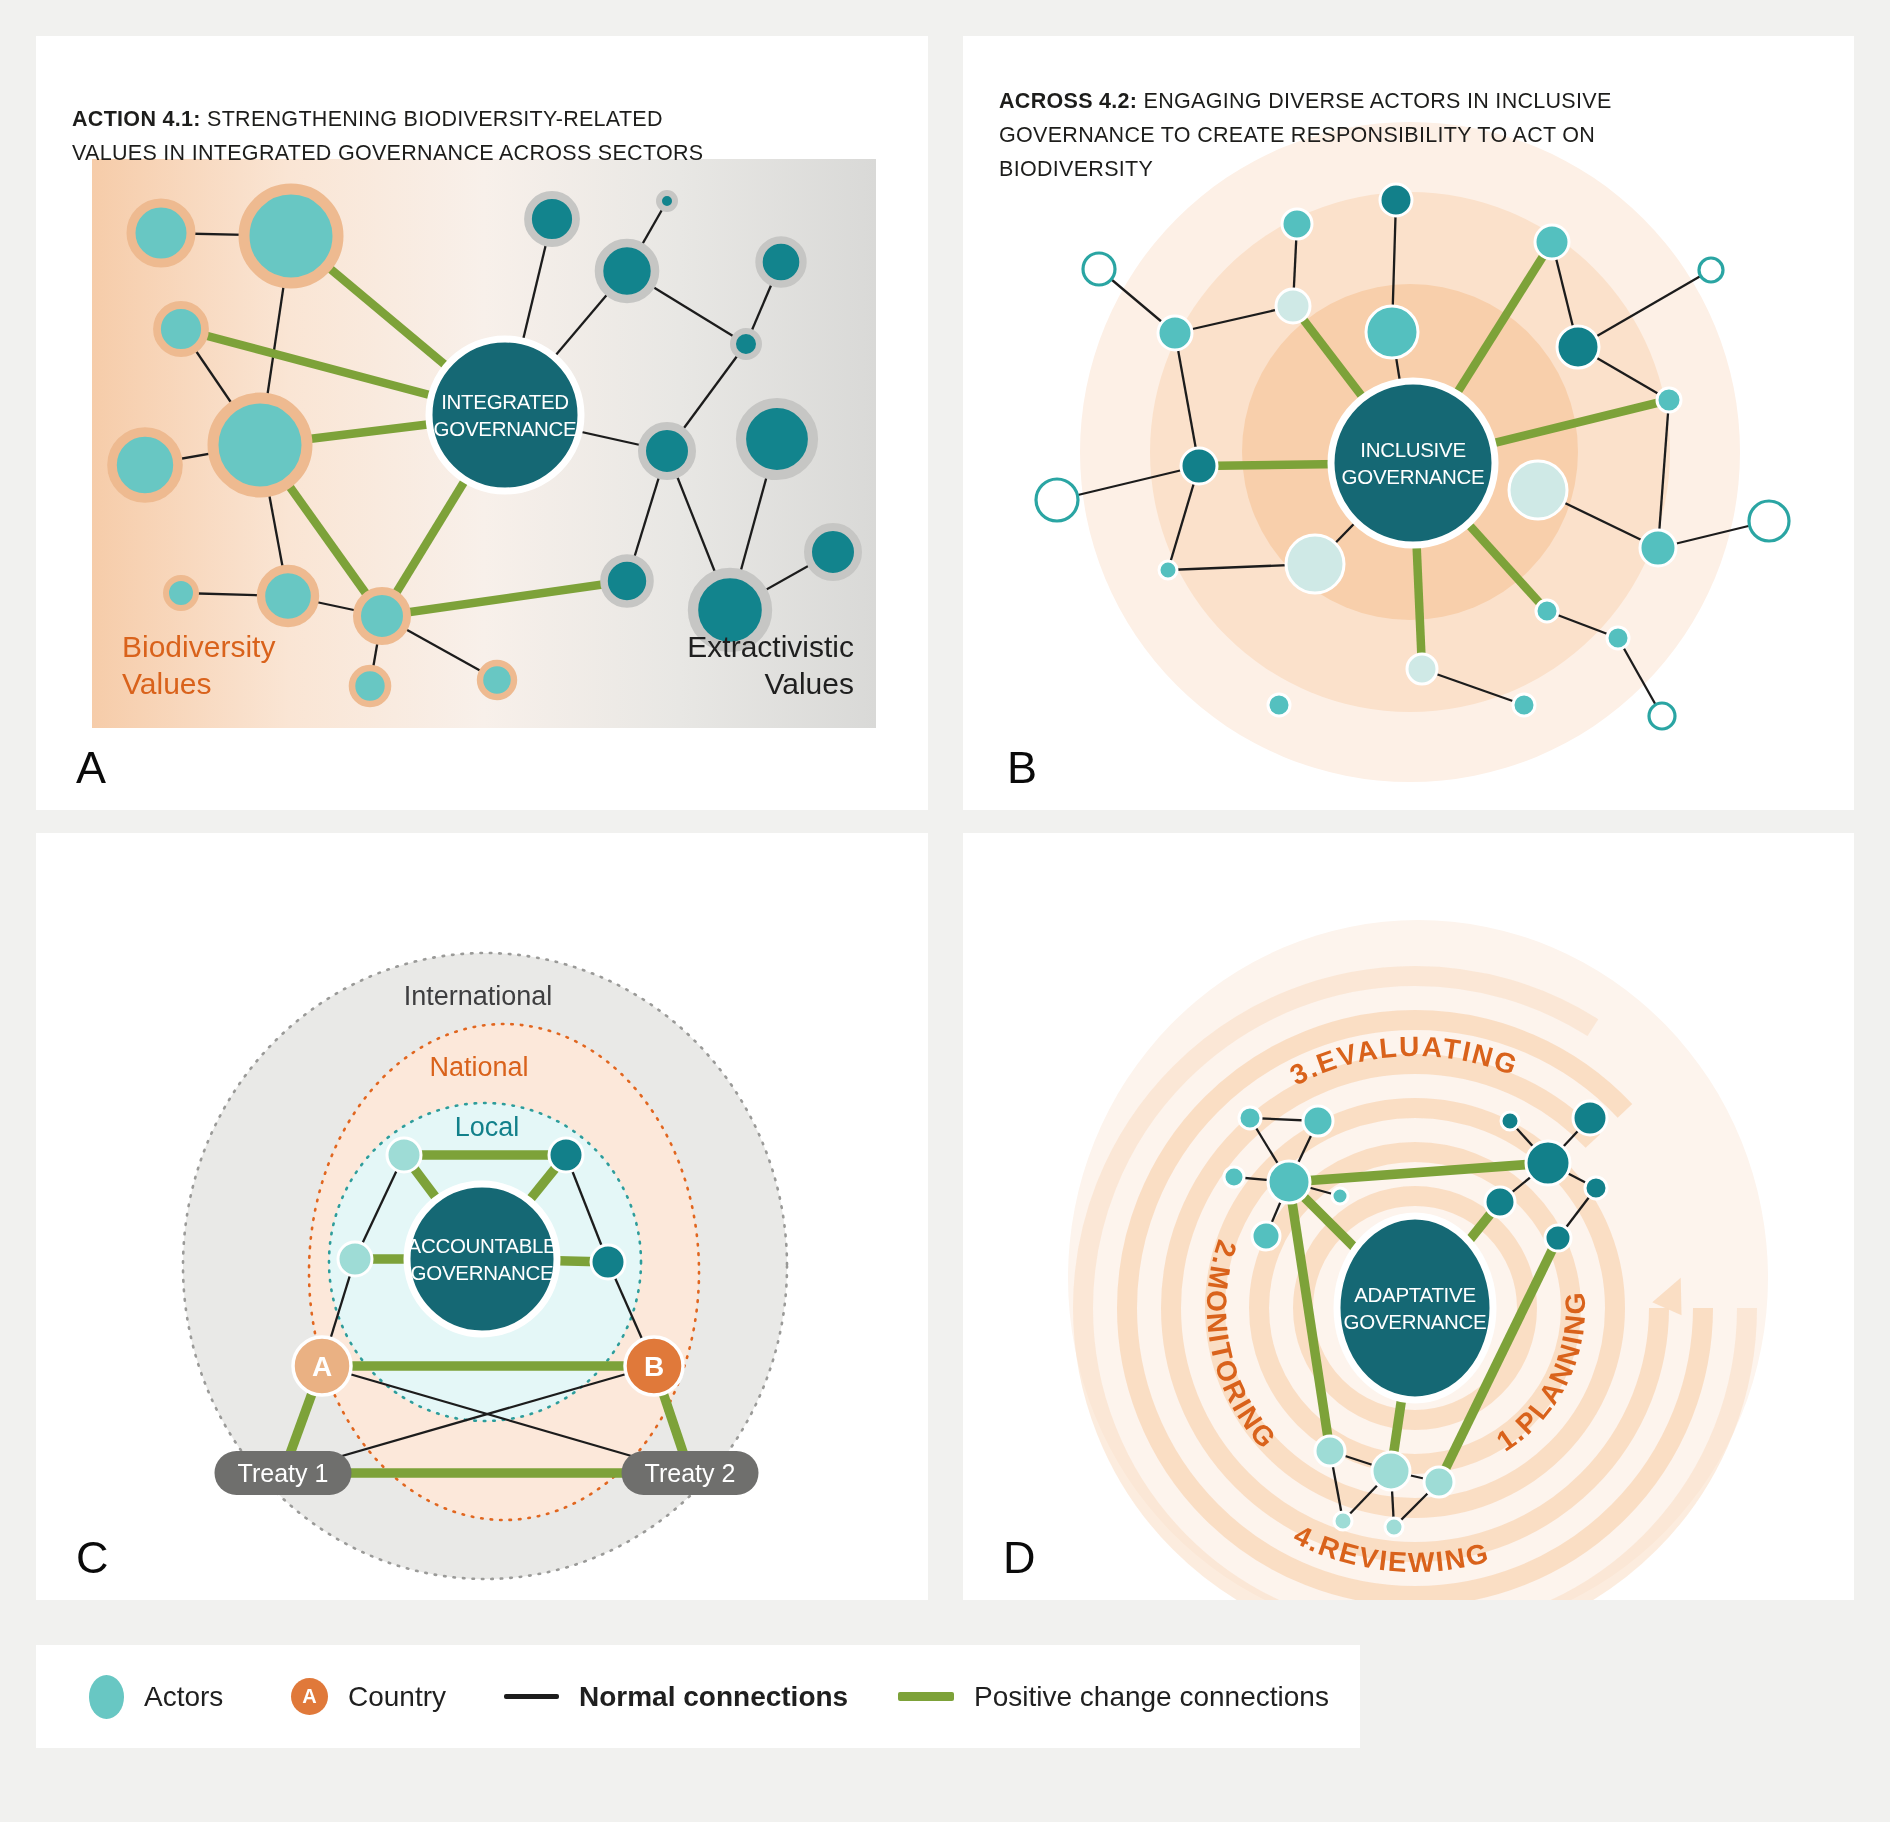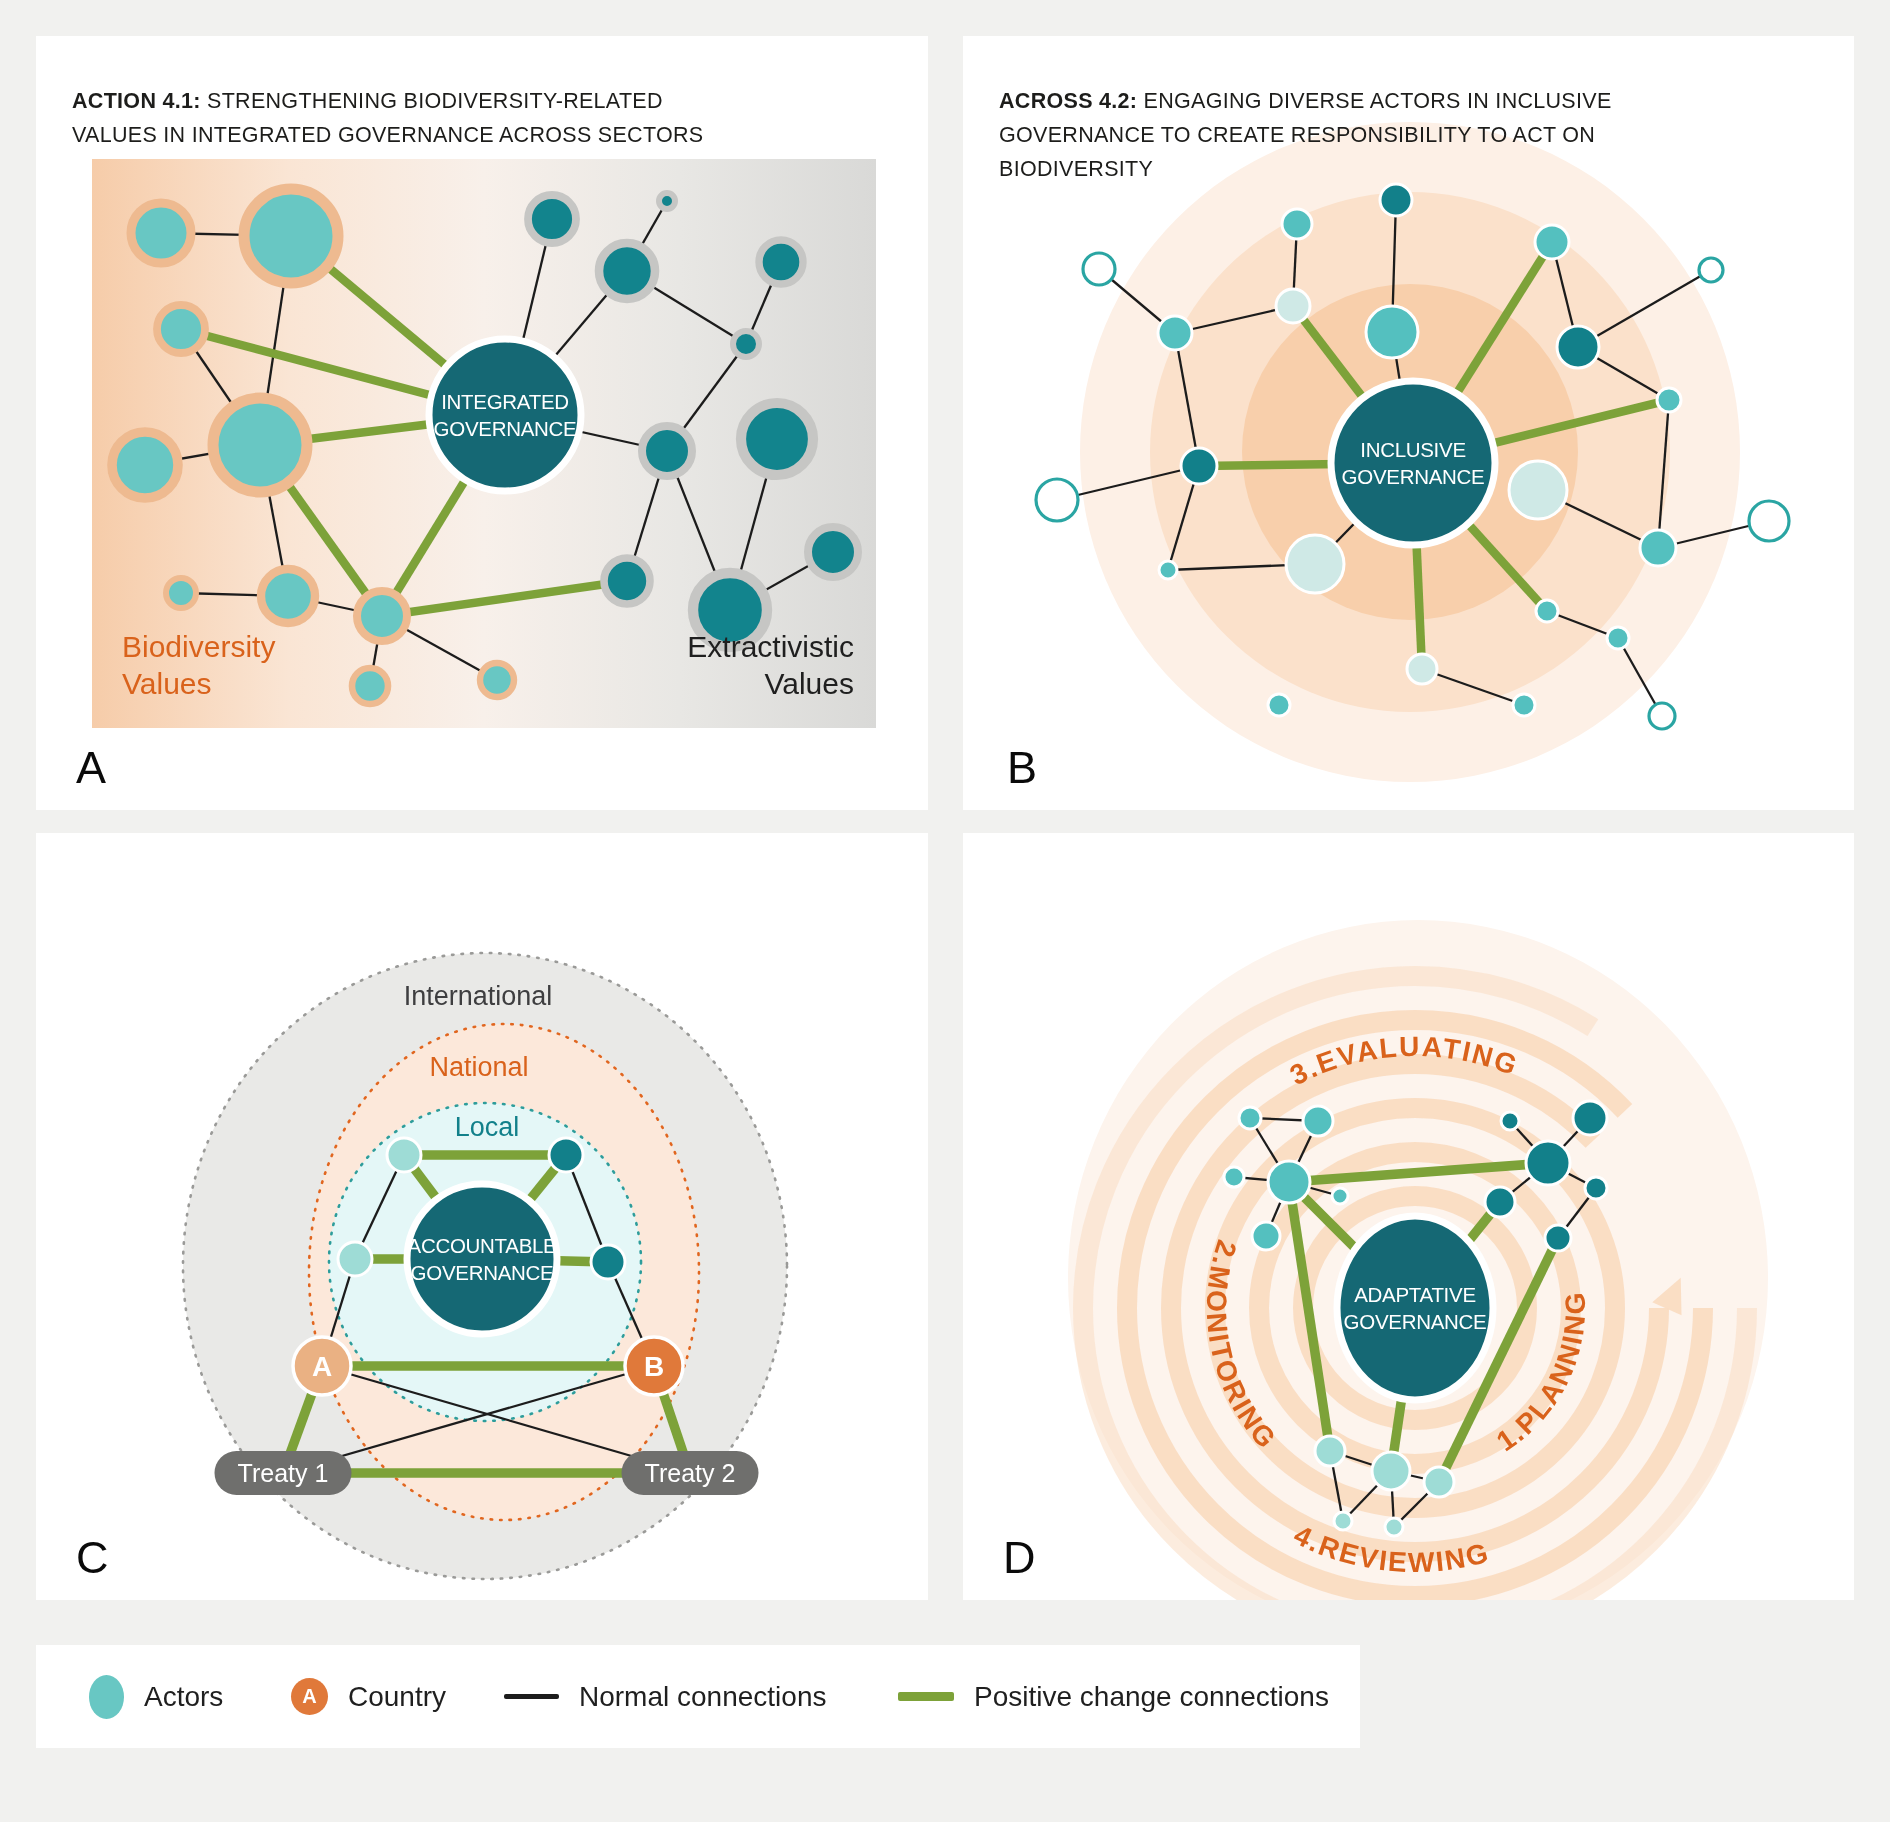--- a/index.html
+++ b/index.html
@@ -82,21 +82,21 @@
         <circle cx="694" cy="574" r="37" fill="#12848d" stroke="#c6c6c4" stroke-width="10.4"></circle>
         <circle cx="797" cy="516" r="25" fill="#12848d" stroke="#c6c6c4" stroke-width="8"></circle>
         <ellipse cx="469" cy="379" rx="76" ry="76" fill="#156874" stroke="#ffffff" stroke-width="7"></ellipse>
         <text x="469" y="372.5" text-anchor="middle" font-size="20.5" fill="#ffffff" letter-spacing="-0.3">INTEGRATED</text>
         <text x="469" y="399.5" text-anchor="middle" font-size="20.5" fill="#ffffff" letter-spacing="-0.3">GOVERNANCE</text>
         <text x="86" y="621" text-anchor="start" font-size="30" fill="#d9621b">Biodiversity</text>
         <text x="86" y="658" text-anchor="start" font-size="30" fill="#d9621b">Values</text>
         <text x="818" y="621" text-anchor="end" font-size="30" fill="#1f1f1f">Extractivistic</text>
         <text x="818" y="658" text-anchor="end" font-size="30" fill="#1f1f1f">Values</text>
       </svg>
-    <div class="title" style="max-width:680px;"><b>ACTION 4.1:</b><span> STRENGTHENING BIODIVERSITY-RELATED VALUES IN INTEGRATED GOVERNANCE ACROSS SECTORS</span></div>
+    <div class="title" style="max-width:680px;margin-top:18px;"><b>ACTION 4.1:</b><span> STRENGTHENING BIODIVERSITY-RELATED VALUES IN INTEGRATED GOVERNANCE ACROSS SECTORS</span></div>
     <div class="corner">A</div>
   </div>
 
   <div class="card" style="left:963px;top:36px;width:891px;height:774px;">
     <svg width="891" height="774" viewBox="0 0 891 774">
         <circle cx="447" cy="416" r="330" fill="#fdf0e6"></circle>
         <circle cx="447" cy="416" r="260" fill="#fbe1cb"></circle>
         <circle cx="447" cy="416" r="168" fill="#f8cfab"></circle>
         <line x1="433" y1="164" x2="429" y2="296" stroke="#1c1c1c" stroke-width="2.3"></line>
         <line x1="429" y1="296" x2="450" y2="427" stroke="#1c1c1c" stroke-width="2.3"></line>
@@ -263,21 +263,21 @@
 
   <div class="legend">
     <div class="legend-item" style="left:53px;">
       <div class="dot-actor"></div>
       <div class="legend-label">Actors</div>
     </div>
     <div class="legend-item" style="left:255px;">
       <div class="dot-country">A</div>
       <div class="legend-label">Country</div>
     </div>
-    <div class="legend-item" style="left:468px;">
+    <div class="legend-item" style="left:468px;font-weight:bold;">
       <div class="line-black"></div>
       <div class="legend-label">Normal connections</div>
     </div>
     <div class="legend-item" style="left:862px;">
       <div class="line-green"></div>
       <div class="legend-label">Positive change connections</div>
     </div>
   </div>
 
 </div>

